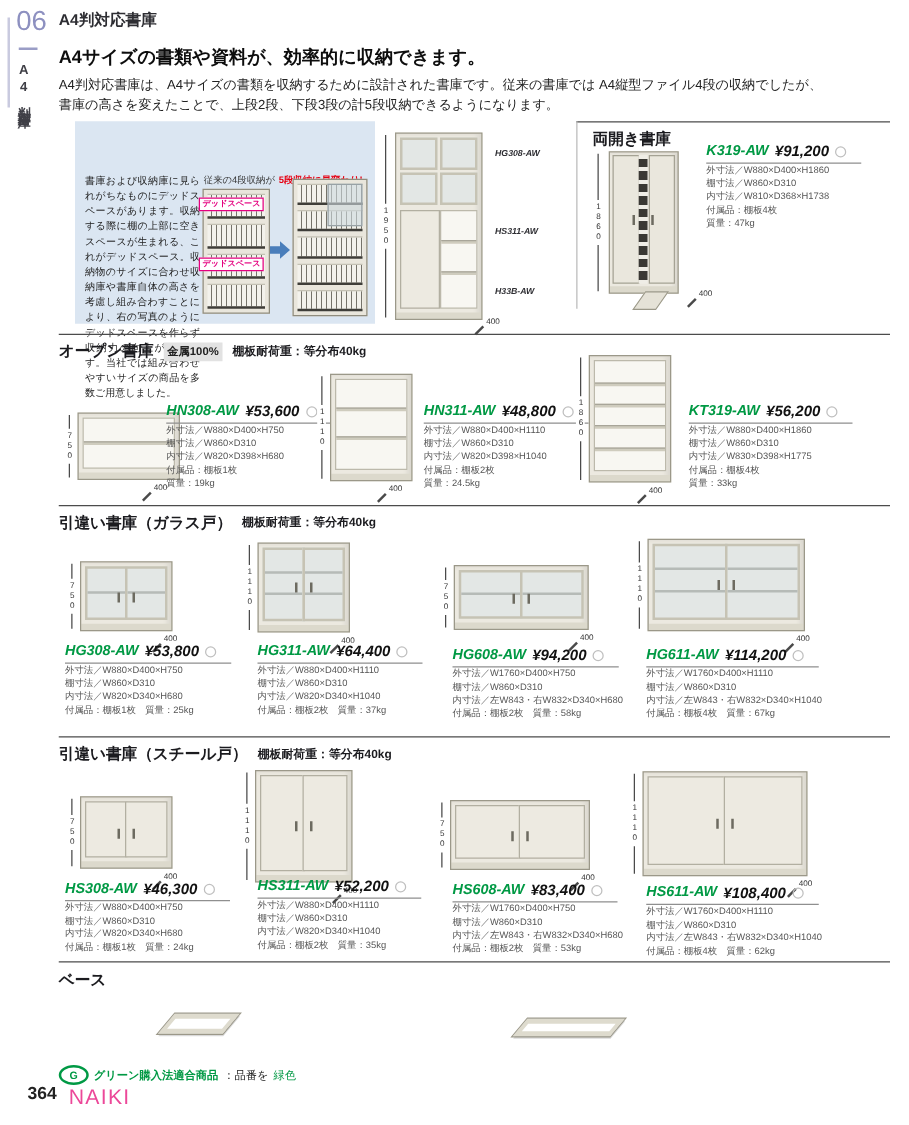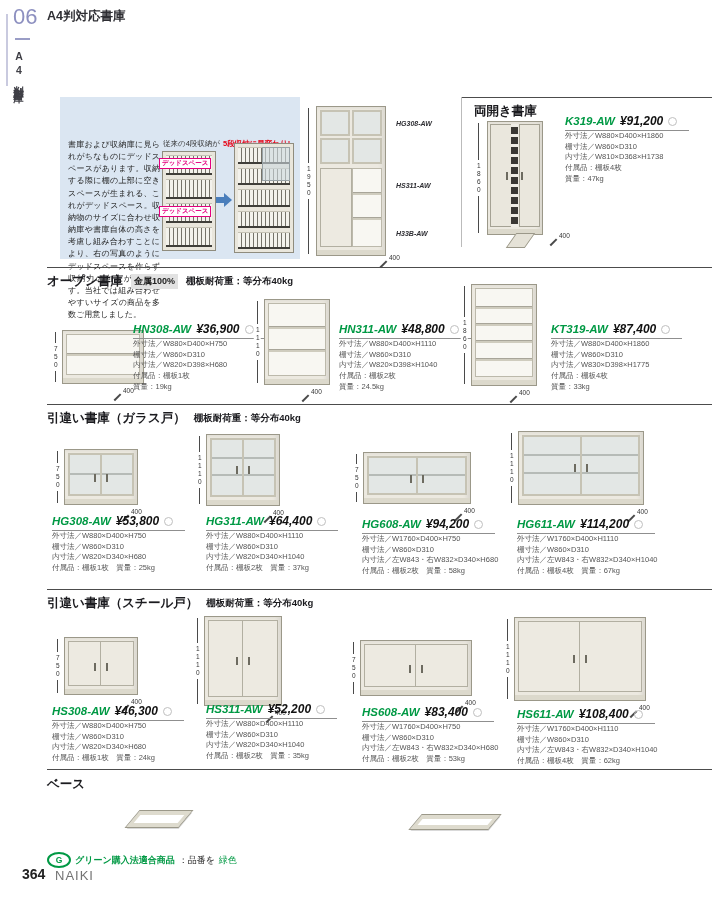--- a/index.html
+++ b/index.html
@@ -87,33 +87,38 @@
   .vsep { position:absolute; left:461px; top:97px; width:1px; height:150px; background:#bbb; }
   .hr2 { position:absolute; left:461px; top:97px; width:251px; height:1px; background:#4c4c4c; }
 
   
   .gnote { position:absolute; left:47px; top:852px; display:flex; align-items:center; gap:4px; font-size:9px; color:#222; }
   .gmark { display:inline-flex; align-items:center; justify-content:center; width:20px; height:12px;
            border:2px solid #009944; border-radius:50%; color:#009944; font-size:8.5px; font-weight:bold; }
   .glabel { color:#009944; font-weight:bold; }
   .ngreen { color:#009944; }
   .pageno { position:absolute; left:22px; top:866px; font-size:14px; font-weight:bold; color:#222; }
-  .brand { position:absolute; left:55px; top:868px; font-size:13px; color:#737373; letter-spacing:1px; }
+  .brand { position:absolute; left:55px; top:868px; font-size:17px; color:#ec4899; letter-spacing:1px; }
 </style>
 </head>
 <body>
 
 <div id="page">
 
   <div class="leftline"></div>
   <div class="pnum">06</div>
   <div class="pdash"></div>
   <div class="sidetab">A4判対応書庫</div>
 
   <div class="htitle">A4判対応書庫</div>
+  <div class="hheading">A4サイズの書類や資料が、効率的に収納できます。</div>
+  <div class="hdesc">
+    <div>A4判対応書庫は、A4サイズの書類を収納するために設計された書庫です。従来の書庫では A4縦型ファイル4段の収納でしたが、</div>
+    <div>書庫の高さを変えたことで、上段2段、下段3段の計5段収納できるようになります。</div>
+  </div>
 
   <div class="callout">
     <div class="ct">
     </div>
     <div class="cbody">書庫および収納庫に見られがちなものにデッドスペースがあります。収納する際に棚の上部に空きスペースが生まれる、これがデッドスペース。収納物のサイズに合わせ収納庫や書庫自体の高さを考慮し組み合わすことにより、右の写真のようにデッドスペースを作らず収納力の向上が図れます。当社では組み合わせやすいサイズの商品を多数ご用意しました。</div>
     <div class="blabel">従来の4段収納が</div>
     <div class="rlabel">5段収納に早変わり!</div>
     <div class="mini" style="left:102px; top:54px; width:54px; height:100px;">
       <span class="dsl" style="top:6px;">デッドスペース</span>
       <span class="dsl" style="top:54px;">デッドスペース</span>
@@ -209,21 +214,21 @@
   <div class="vdim" style="left:49px; top:332px; height:50px;">
       <span class="num">750</span>
     </div>
   <div class="ddim" style="left:112px; top:387px;">
       <span class="tick"></span>
       <span class="dnum">400</span>
     </div>
   <div class="info" style="left:133px; top:322px;">
     <div class="prow">
         <span class="code">HN308-AW</span>
-        <span class="price">¥36,900</span>
+        <span class="price">¥53,600</span>
         <span class="ring"></span>
       </div>
     <div class="spec">外寸法／W880×D400×H750</div>
     <div class="spec">棚寸法／W860×D310</div>
     <div class="spec">内寸法／W820×D398×H680</div>
     <div class="spec">付属品：棚板1枚</div>
     <div class="spec">質量：19kg</div>
   </div>
 
   <div class="fig" style="left:264px; top:299px; width:66px; height:86px;">
@@ -265,21 +270,21 @@
   <div class="vdim" style="left:458px; top:286px; height:98px;">
       <span class="num">1860</span>
     </div>
   <div class="ddim" style="left:508px; top:389px;">
       <span class="tick"></span>
       <span class="dnum">400</span>
     </div>
   <div class="info" style="left:551px; top:322px;">
     <div class="prow">
         <span class="code">KT319-AW</span>
-        <span class="price">¥87,400</span>
+        <span class="price">¥56,200</span>
         <span class="ring"></span>
       </div>
     <div class="spec">外寸法／W880×D400×H1860</div>
     <div class="spec">棚寸法／W860×D310</div>
     <div class="spec">内寸法／W830×D398×H1775</div>
     <div class="spec">付属品：棚板4枚</div>
     <div class="spec">質量：33kg</div>
   </div>
 
   <div class="hr" style="top:404px;"></div>

